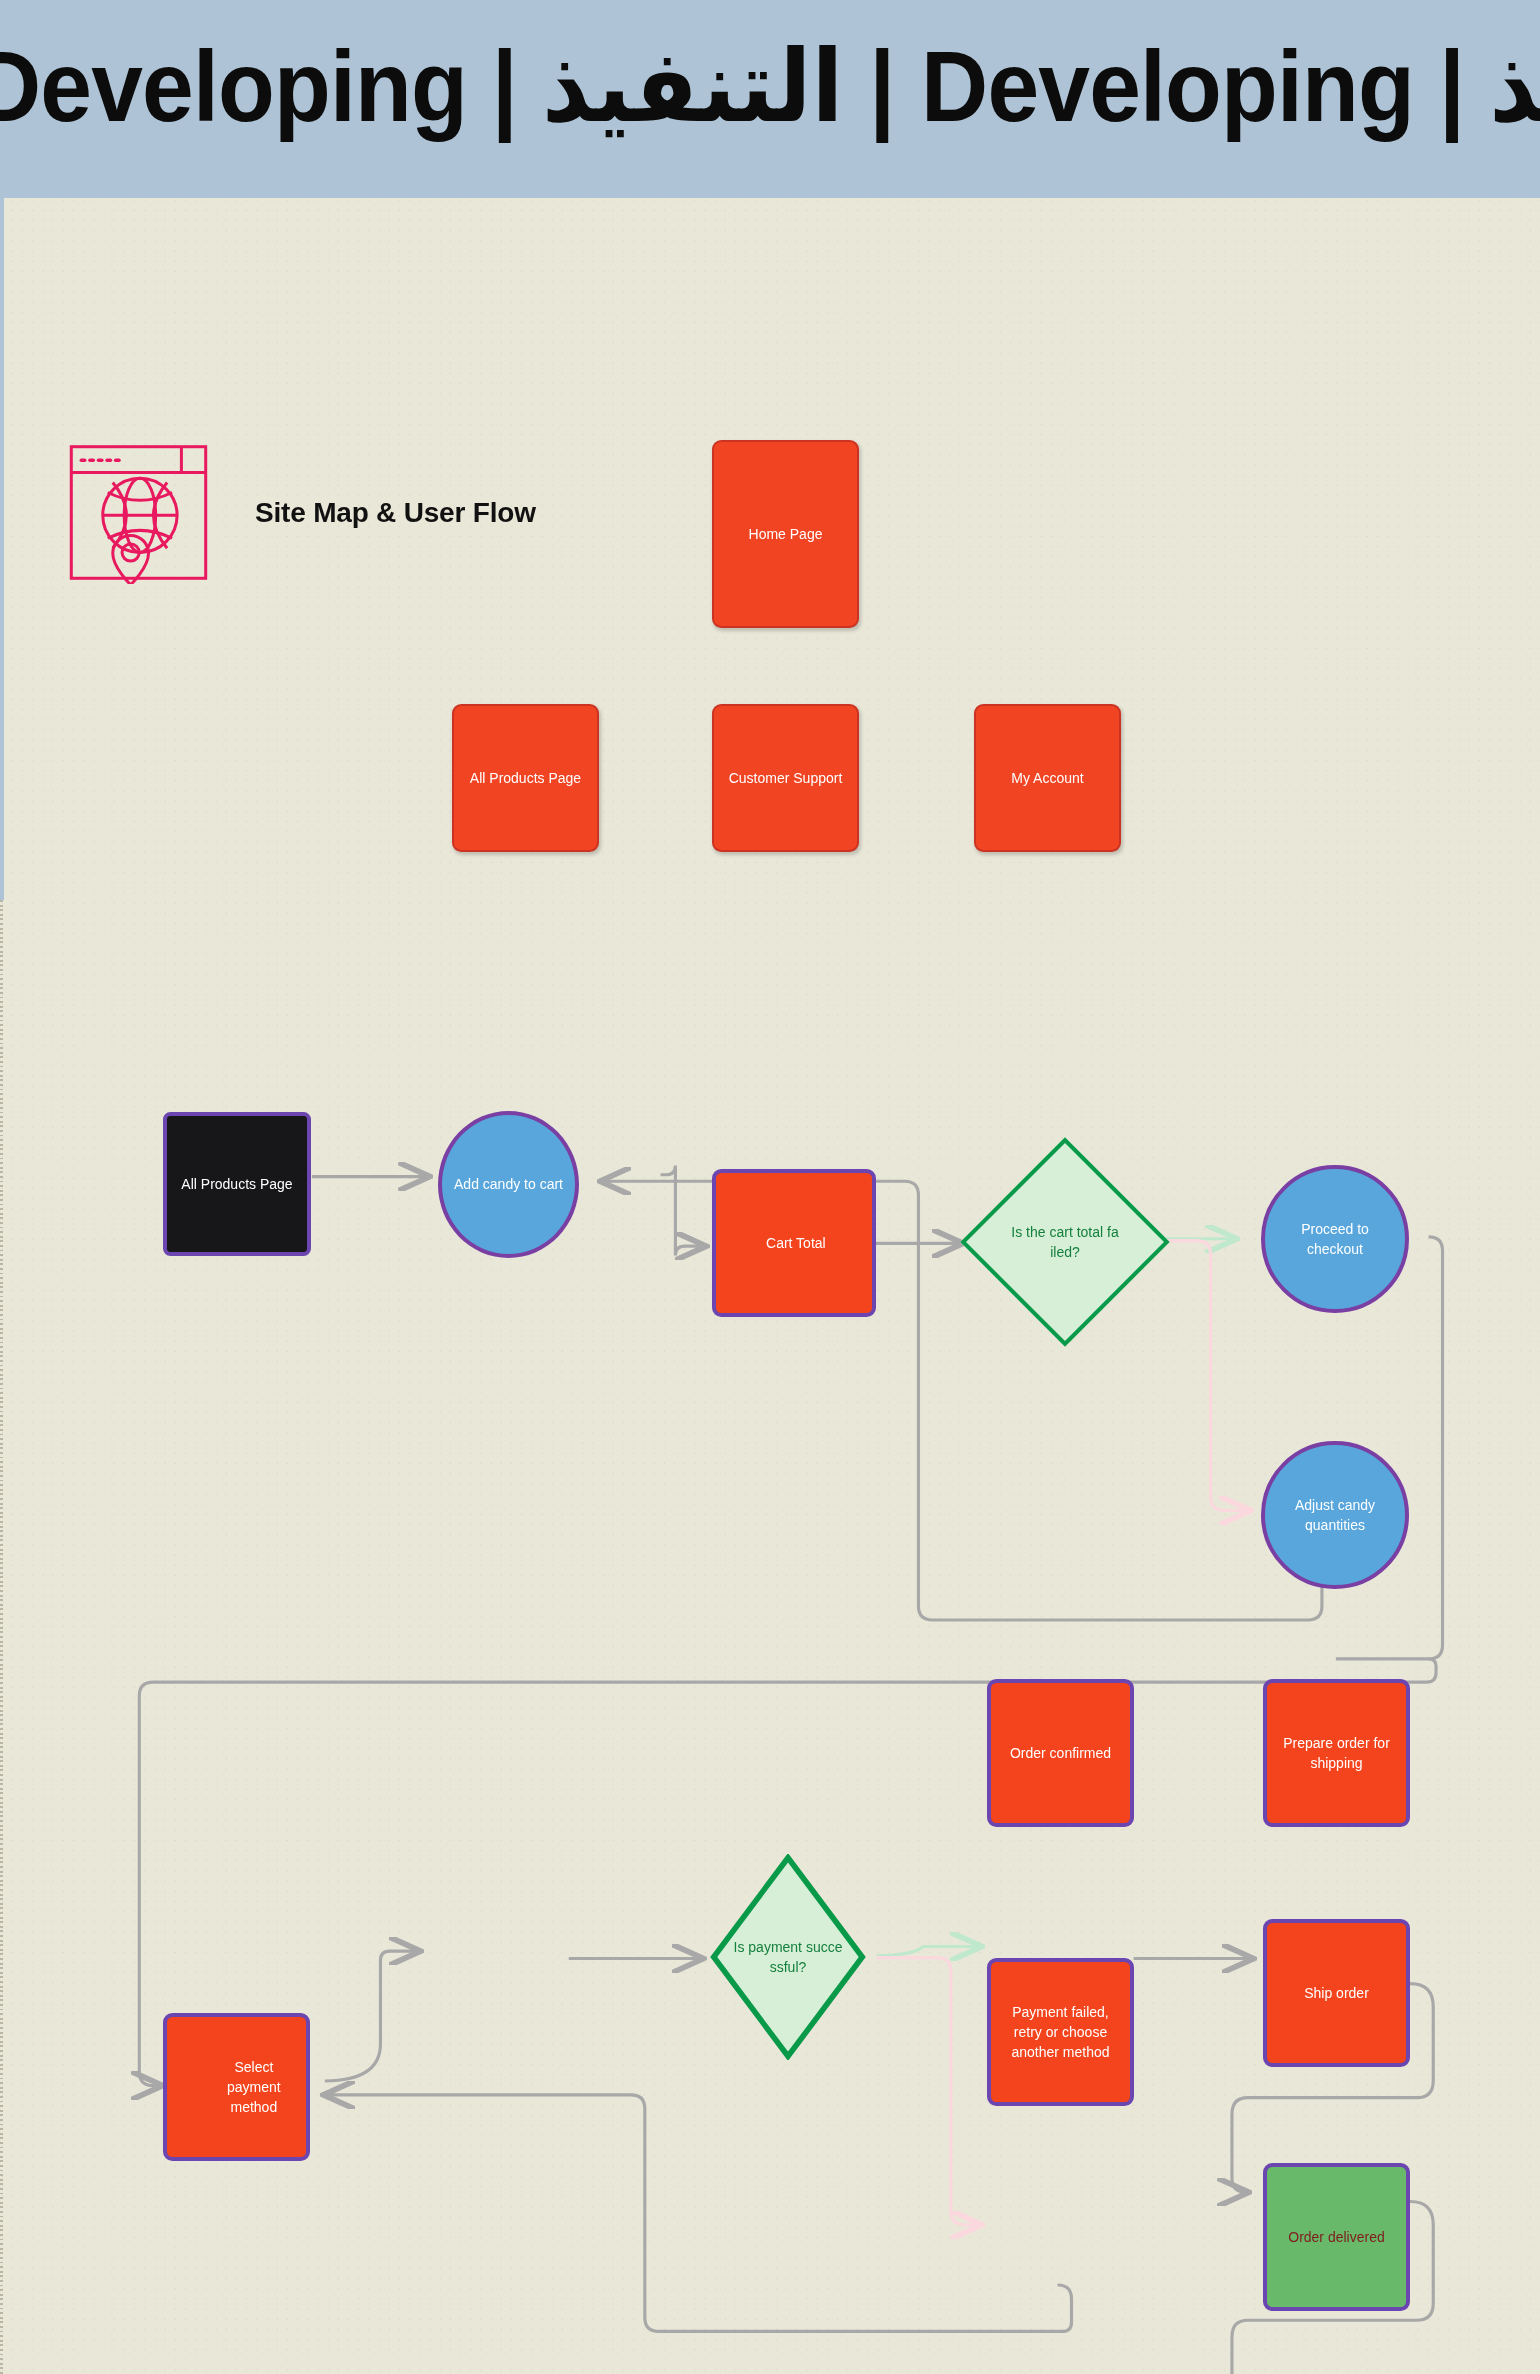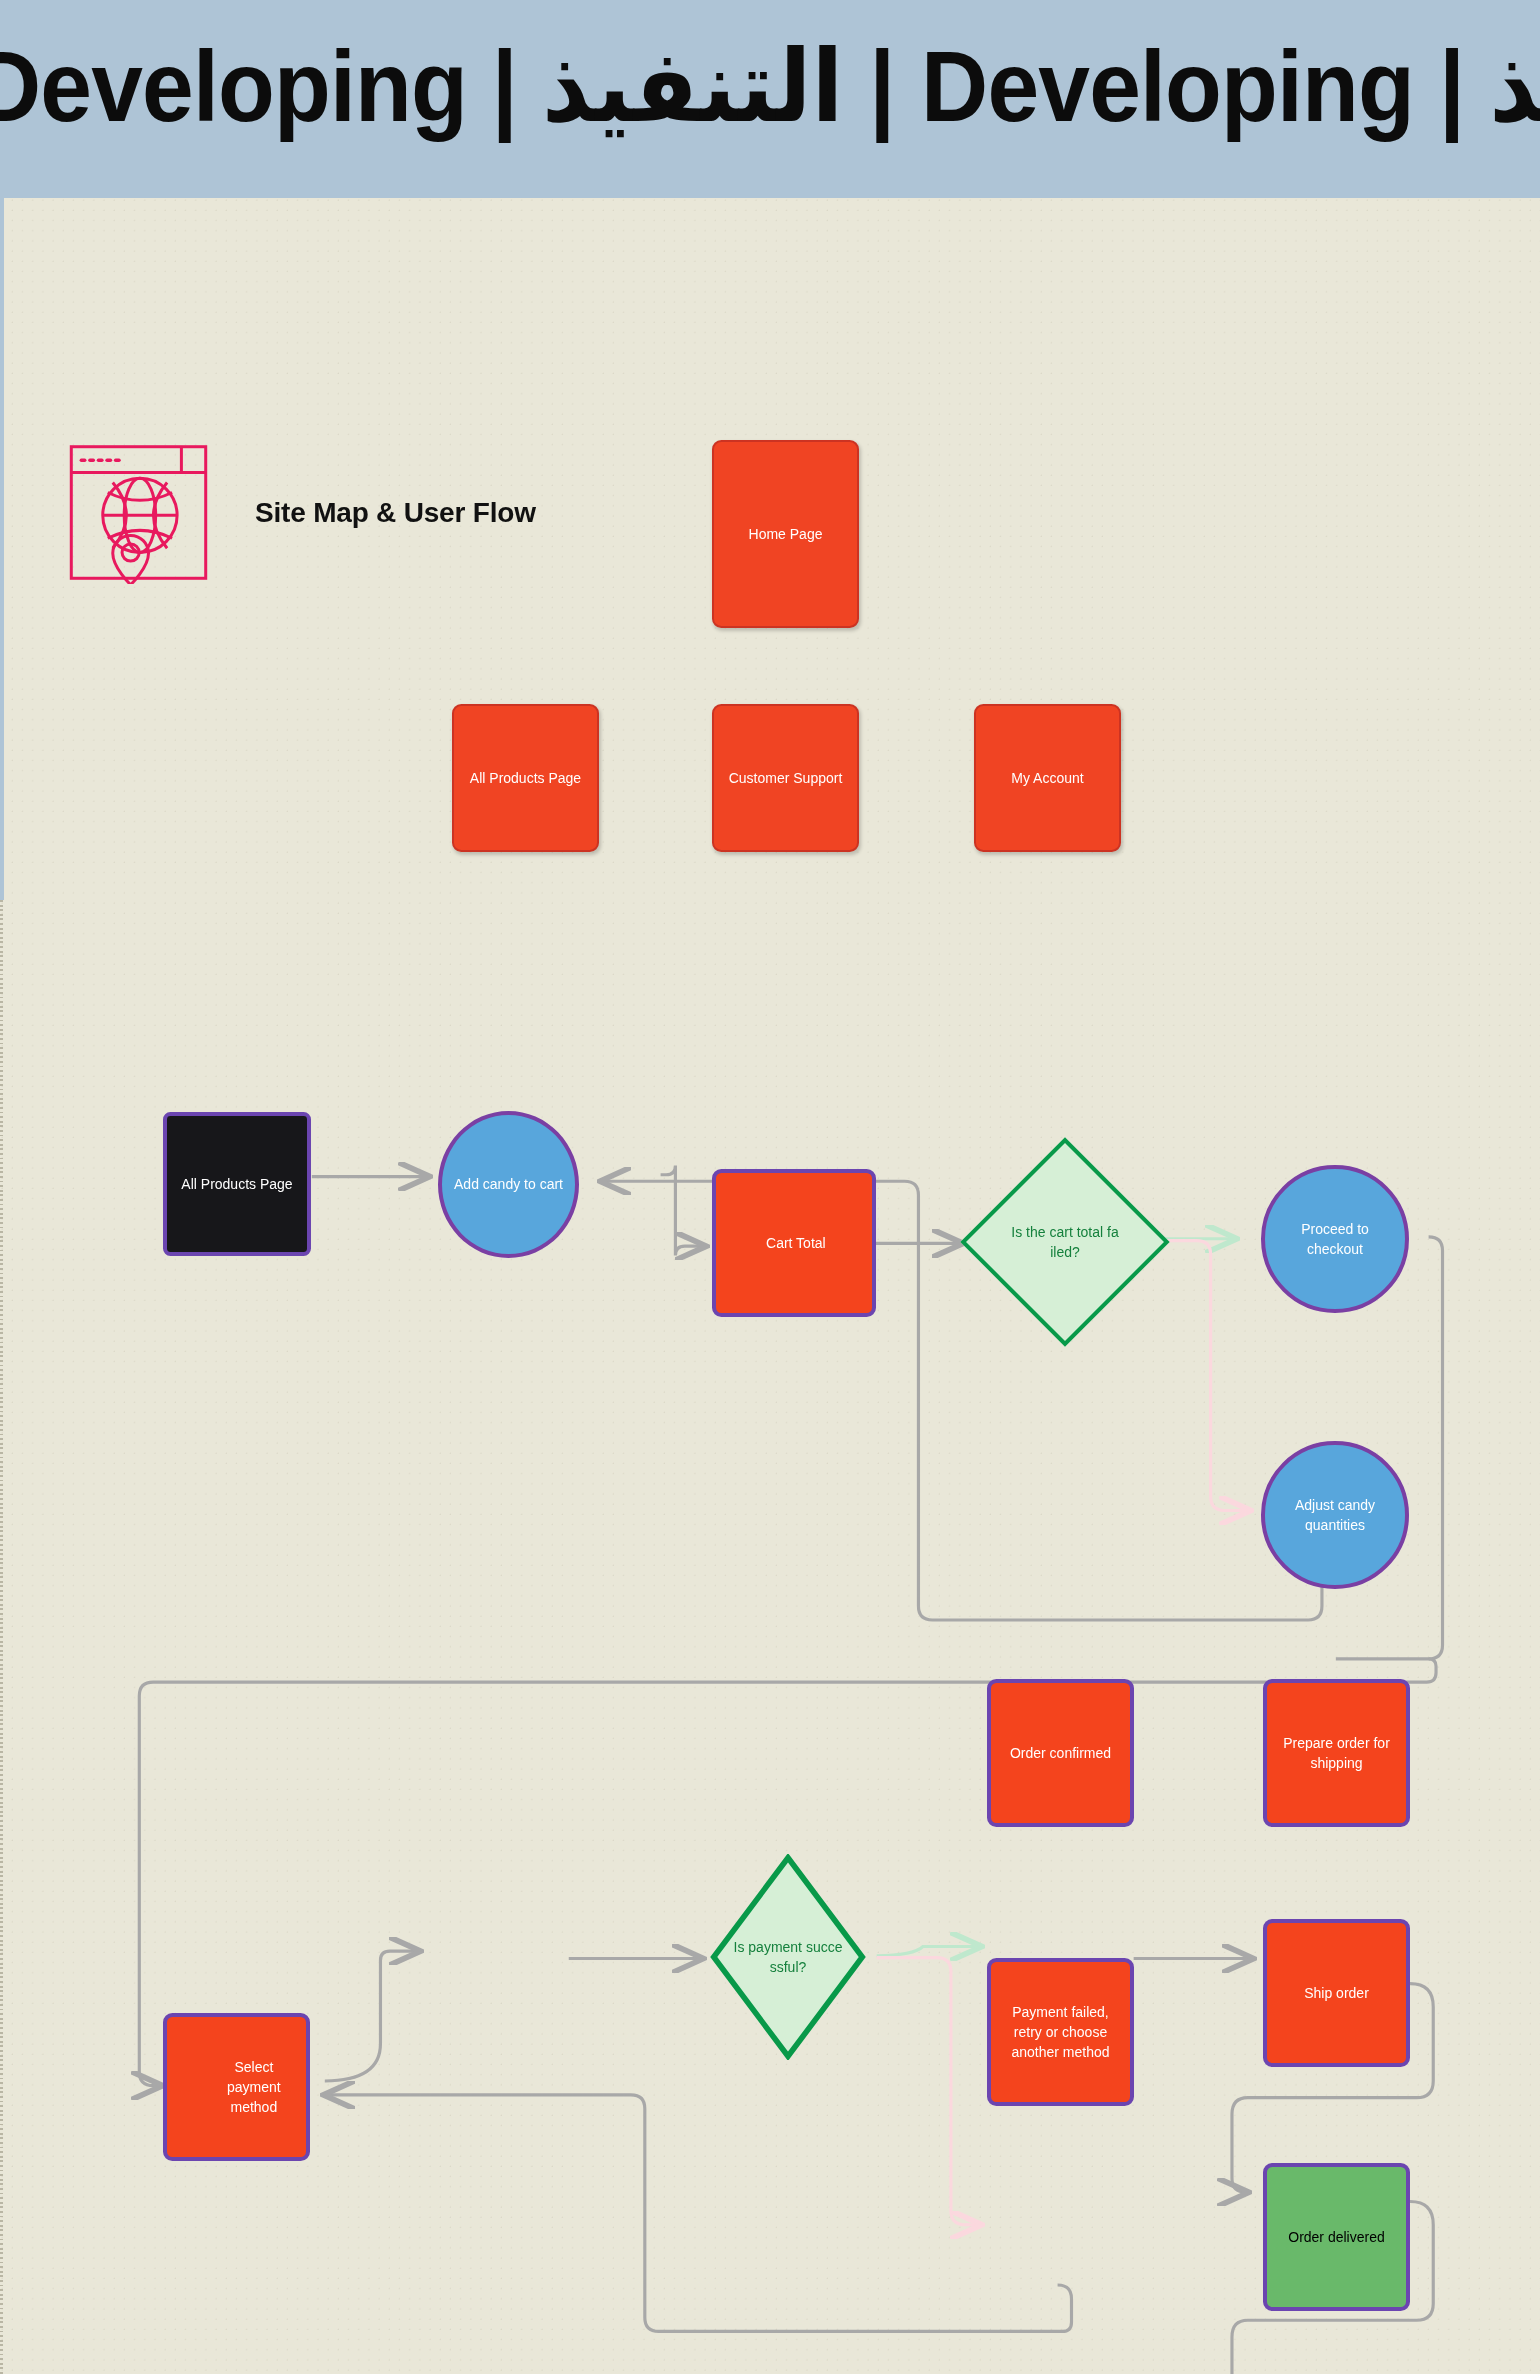--- a/index.html
+++ b/index.html
@@ -61,21 +61,21 @@
     padding:3.7px 9.3px;overflow:hidden;
     font-family:"Liberation Sans","DejaVu Sans",sans-serif;
   }
   .node.rect{border-radius:8.3px;}
   .node.sitemap{
     background:#f04423;border:2.8px solid #cc3322;border-radius:9.3px;
     box-shadow:1.9px 2.8px 3.7px rgba(0,0,0,.18);
   }
   .node.proc{background:#f4441d;border:4.6px solid #6b45b0;border-radius:9.3px;}
   .node.dark{background:#17171a;border:4.6px solid #6b45b0;border-radius:7.4px;}
-  .node.done{background:#69b96a;border:4.6px solid #6b45b0;border-radius:9.3px;color:#000000;}
+  .node.done{background:#69b96a;border:4.6px solid #6b45b0;border-radius:9.3px;color:#7f1d1d;}
   .node.ellipse{background:#58a6dc;border:4.6px solid #7a3fa3;border-radius:50%;}
   .diamond{
     position:absolute;display:flex;align-items:center;justify-content:center;
   }
   .diamond .dshape{
     position:absolute;inset:0;
     background:#d6efd6;border:4.6px solid #089949;
     transform:rotate(45deg);box-sizing:border-box;
   }
   .diamond .dlabel{

